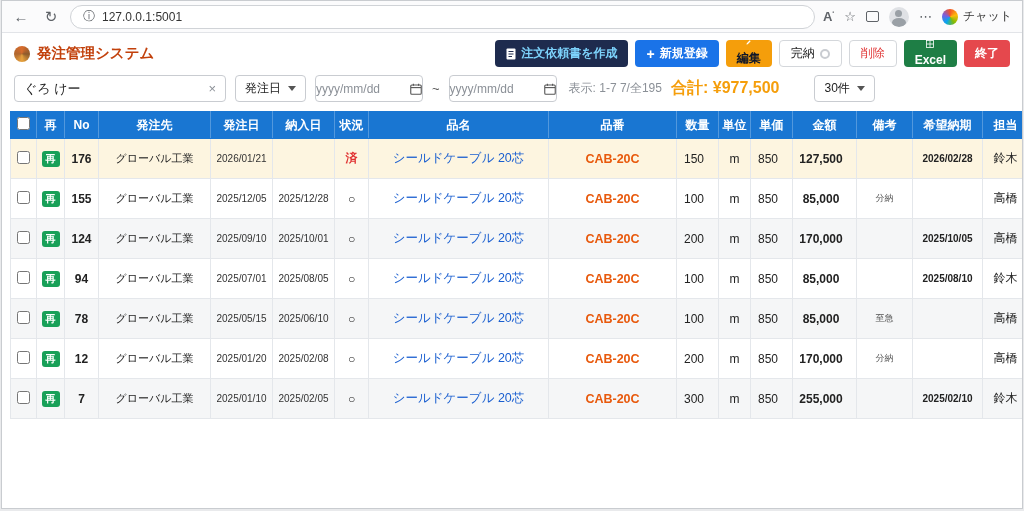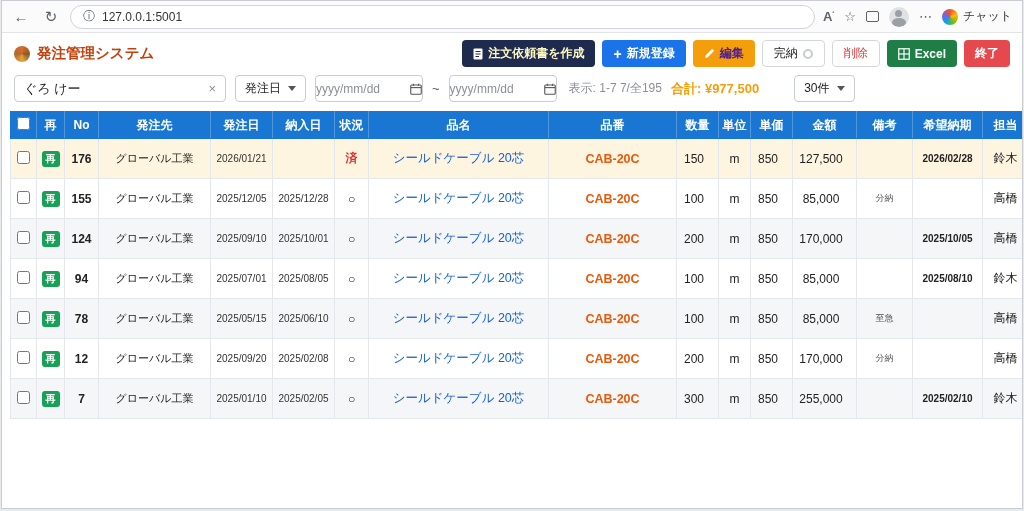--- a/index.html
+++ b/index.html
@@ -47,26 +47,26 @@
     width:16px; height:16px; border-radius:50%;
     background:conic-gradient(#d96c2c,#8c5a2b,#e8a33d,#b0672f,#d96c2c);
   }
   .toolbar { margin-left:auto; display:flex; align-items:center; gap:7px; }
   .btn {
     height:27px; border:none; border-radius:4px; padding:0 11px;
     display:inline-flex; align-items:center; gap:5px;
     font-size:12px; font-weight:bold; cursor:pointer;
     font-family:"Liberation Sans","DejaVu Sans",sans-serif;
   }
-  .btn-dark   { background:#1e2b4e; color:#fef9c3; }
+  .btn-dark   { background:#1e2b4e; color:#7dd3fc; }
   .btn-blue   { background:#1a73e8; color:#fff; }
-  .btn-orange { background:#f59e0b; color:#4c1d95; }
+  .btn-orange { background:#f59e0b; color:#0f172a;flex-direction:column; }
   .btn-plain  { background:#fff; color:#222; border:1px solid #d4d7db; font-weight:normal; }
   .btn-delete { background:#fff; color:#e03131; border:1px solid #d4d7db; font-weight:normal; }
-  .btn-excel  { background:#1e7e45; color:#fff; }
+  .btn-excel  { background:#1e7e45; color:#fff;flex-direction:column; }
   .btn-exit   { background:#e5484d; color:#fff; }
   .toggle-circle { width:10px; height:10px; border:2px solid #c9ccd1; border-radius:50%; }
   .plus-glyph { font-size:14px; font-weight:bold; line-height:1; }
   
   .filter-bar { display:flex; align-items:center; gap:9px; padding:2px 12px 9px 12px; }
   .search-box {
     width:212px; height:27px; border:1px solid #c9ccd1; border-radius:4px;
     display:flex; align-items:center; padding:6px 9px; font-size:13px;
   }
   .search-clear { margin-left:auto; color:#8b9097; font-size:13px; cursor:pointer; }
@@ -76,21 +76,21 @@
     font-size:12px; background:#fff; cursor:pointer;
   }
   .caret { width:0; height:0; border-left:4px solid transparent; border-right:4px solid transparent; border-top:5px solid #555; }
   .date-box {
     height:27px; width:108px; border:1px solid #c9ccd1; border-radius:4px;
     display:inline-flex; align-items:center; justify-content:space-between;
     padding:0 0; font-size:12px; color:#8b9097; background:#fff;
   }
   .range-sep { color:#555; font-size:13px; }
   .display-info { color:#8b9097; font-size:12px; margin-left:3px; }
-  .total-label { color:#f59e0b; font-size:13px; font-weight:bold; }
+  .total-label { color:#f59e0b; font-size:16px; font-weight:bold; }
   .page-size { margin-left:26px; }
   
   .order-table {
     width:calc(100% - 16px); margin:0 8px;
     border-collapse:collapse; table-layout:fixed; font-size:12px;
   }
   .order-table thead th {
     background:#1976d2; color:#fff; font-weight:bold; font-size:12px;
     height:27px; text-align:center;
     border:1px solid #1976d2; border-right:1px solid rgba(255,255,255,.25);
@@ -107,21 +107,21 @@
   .col-unit{width:32px} .col-price{width:42px} .col-amount{width:64px}
   .col-note{width:56px} .col-desired{width:70px} .col-person{width:46px}
   td.col-no { font-weight:bold; }
   td.col-supplier { font-size:11px; }
   td.col-date { font-size:10px; color:#333; }
   td.col-status { font-size:12px; }
   td.status-done { color:#e03131; font-weight:bold; }
   .product-link { color:#1a5fd0; font-size:12.5px; font-weight:500; cursor:pointer; }
   td.col-part { color:#e8590c; font-weight:bold; font-size:12.5px; }
   td.col-qty, td.col-price { text-align:right; padding-right:7px; }
-  td.col-amount { text-align:right; padding-right:7px; font-weight:normal; }
+  td.col-amount { text-align:right; padding-right:7px; font-weight:bold; }
   td.col-note { font-size:9px; color:#555; }
   td.col-desired { font-size:10px; font-weight:bold; }
   td.col-person { font-size:12px; }
   .re-badge {
     display:inline-block; background:#18a058; color:#fff; font-size:10px;
     font-weight:bold; padding:3px 4px; border-radius:3px; line-height:1;
   }
   input[type="checkbox"] { width:13px; height:13px; cursor:pointer; }
 </style>
 </head>
@@ -341,21 +341,21 @@
           <td class="col-amount">85,000</td>
           <td class="col-note">至急</td>
           <td class="col-desired"></td>
           <td class="col-person">高橋</td>
         </tr>
         <tr>
           <td class="col-check"><input type="checkbox" style=""></td>
           <td class="col-re"><span class="re-badge">再</span></td>
           <td class="col-no">12</td>
           <td class="col-supplier">グローバル工業</td>
-          <td class="col-date">2025/09/20</td>
+          <td class="col-date">2025/01/20</td>
           <td class="col-date">2025/02/08</td>
           <td class="col-status">○</td>
           <td class="col-product"><span class="product-link">シールドケーブル 20芯</span></td>
           <td class="col-part">CAB-20C</td>
           <td class="col-qty">200</td>
           <td class="col-unit">m</td>
           <td class="col-price">850</td>
           <td class="col-amount">170,000</td>
           <td class="col-note">分納</td>
           <td class="col-desired"></td>

